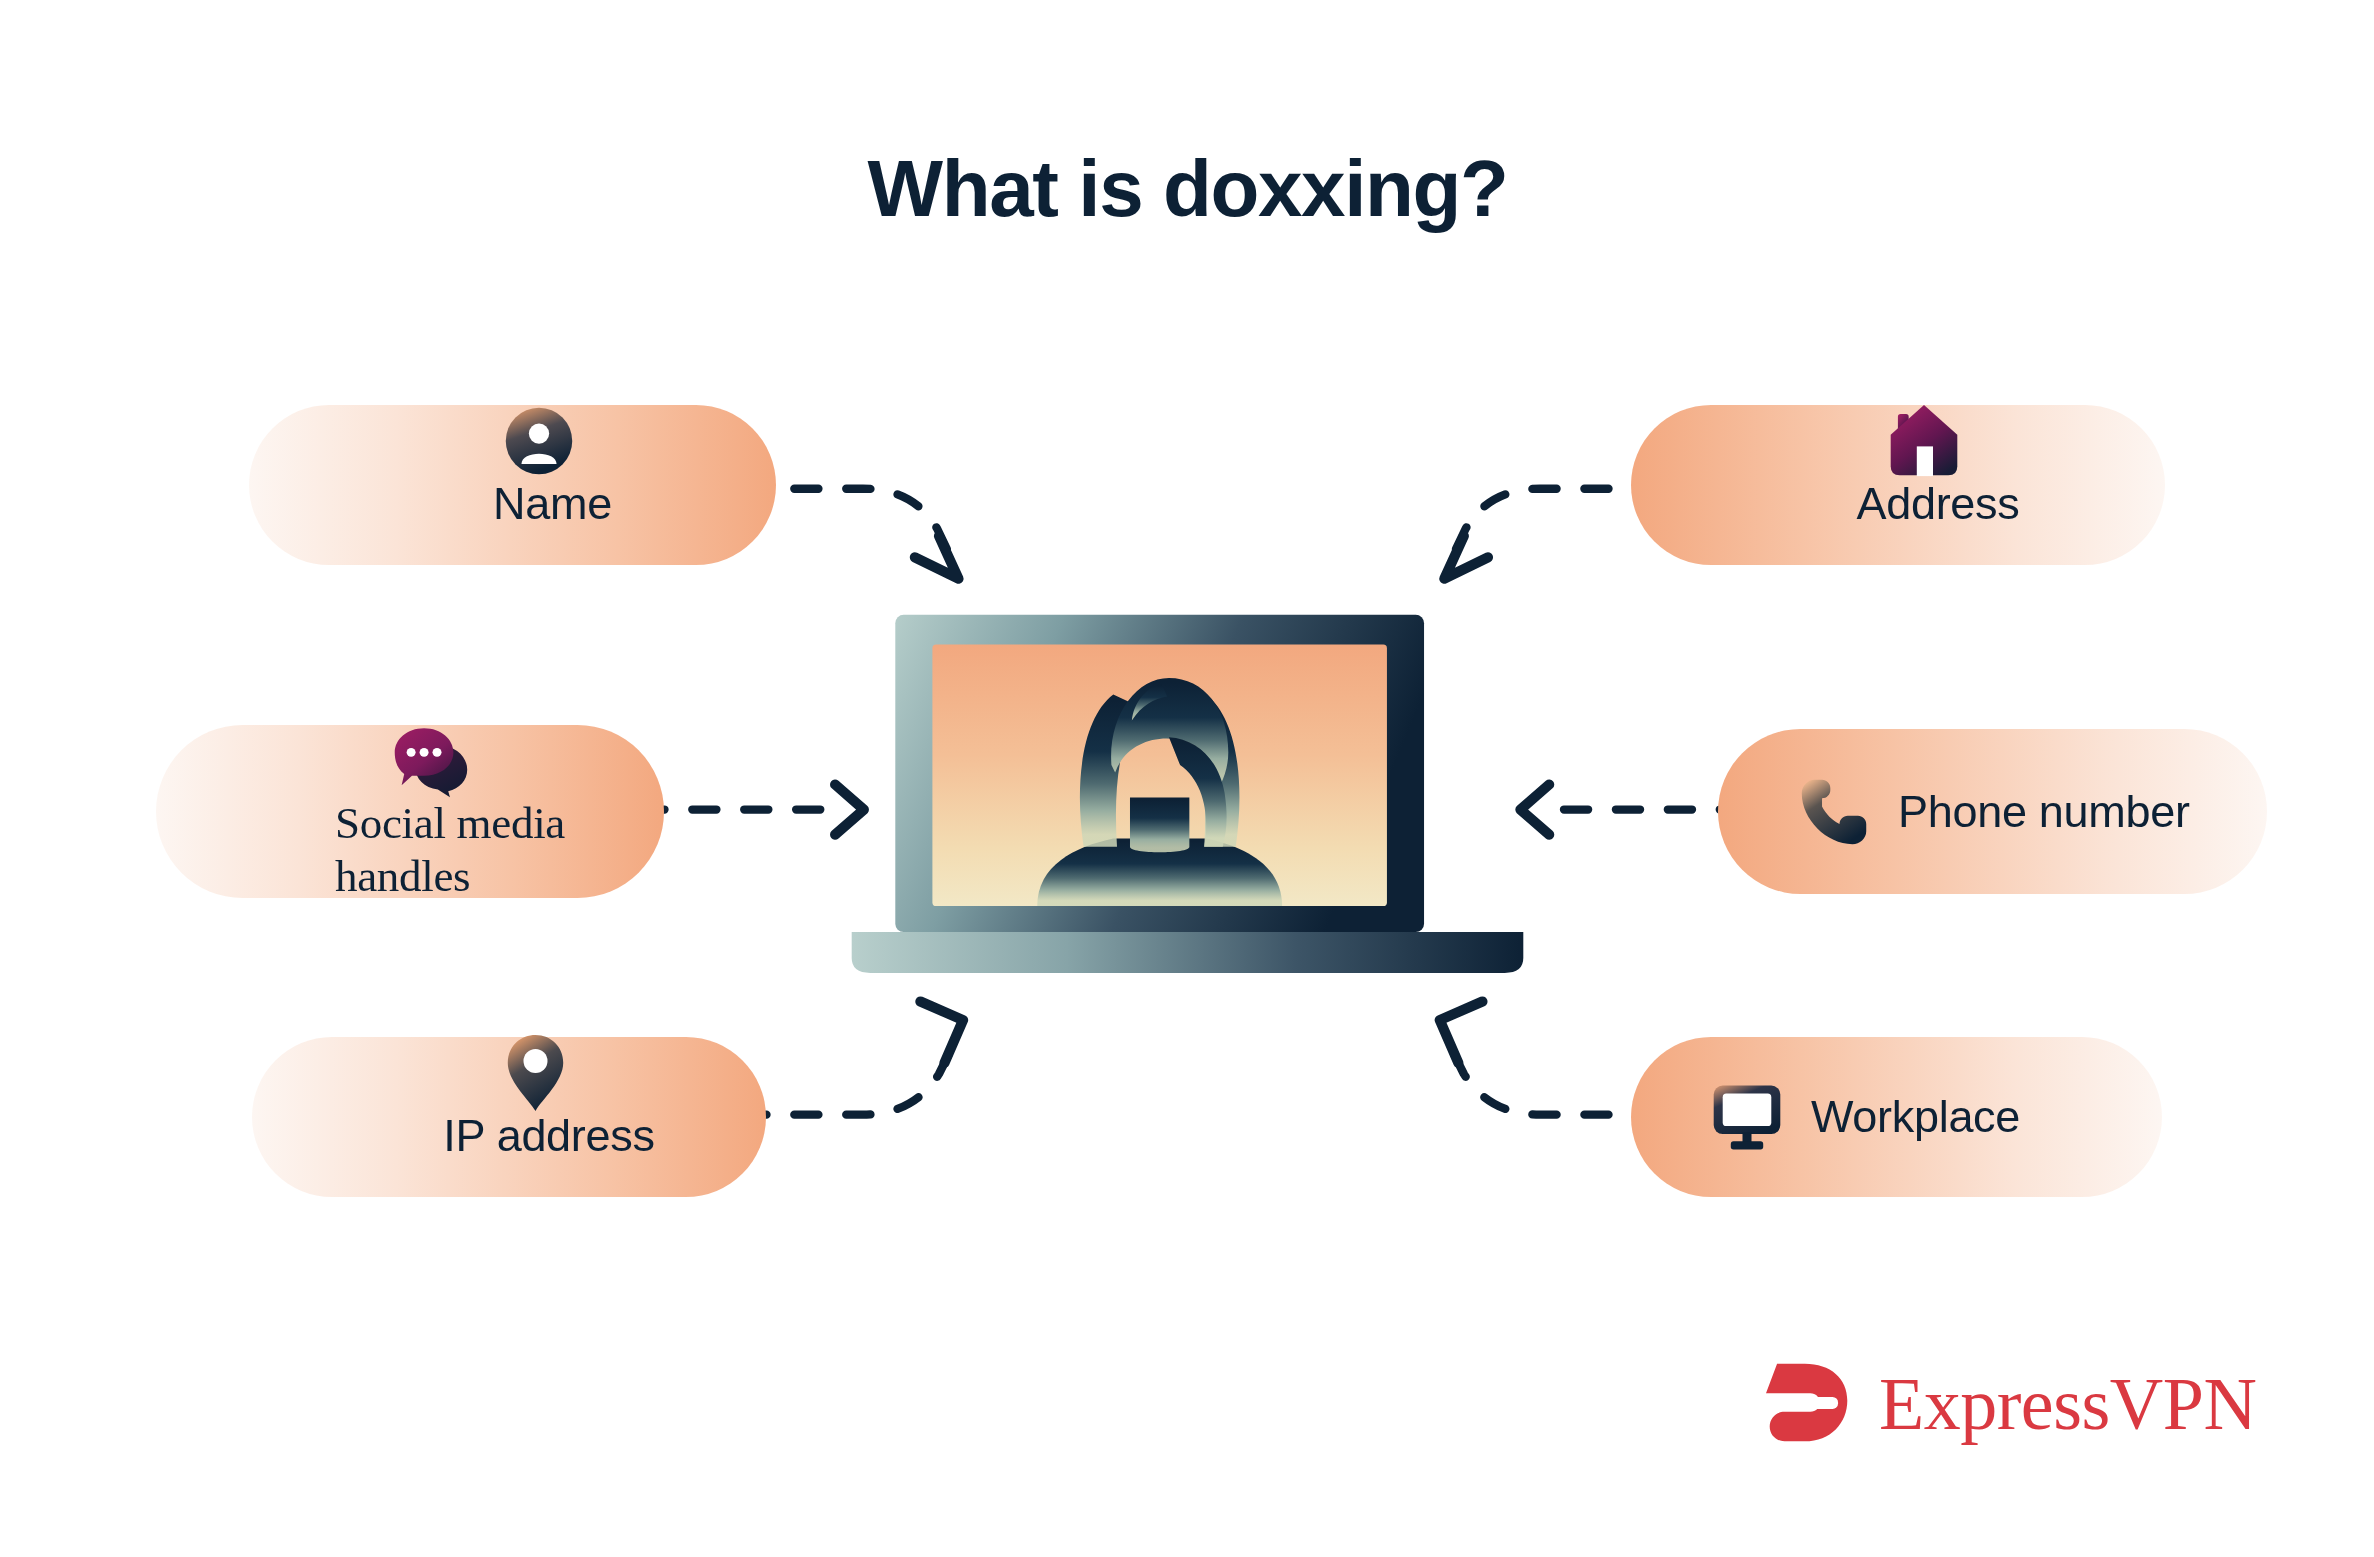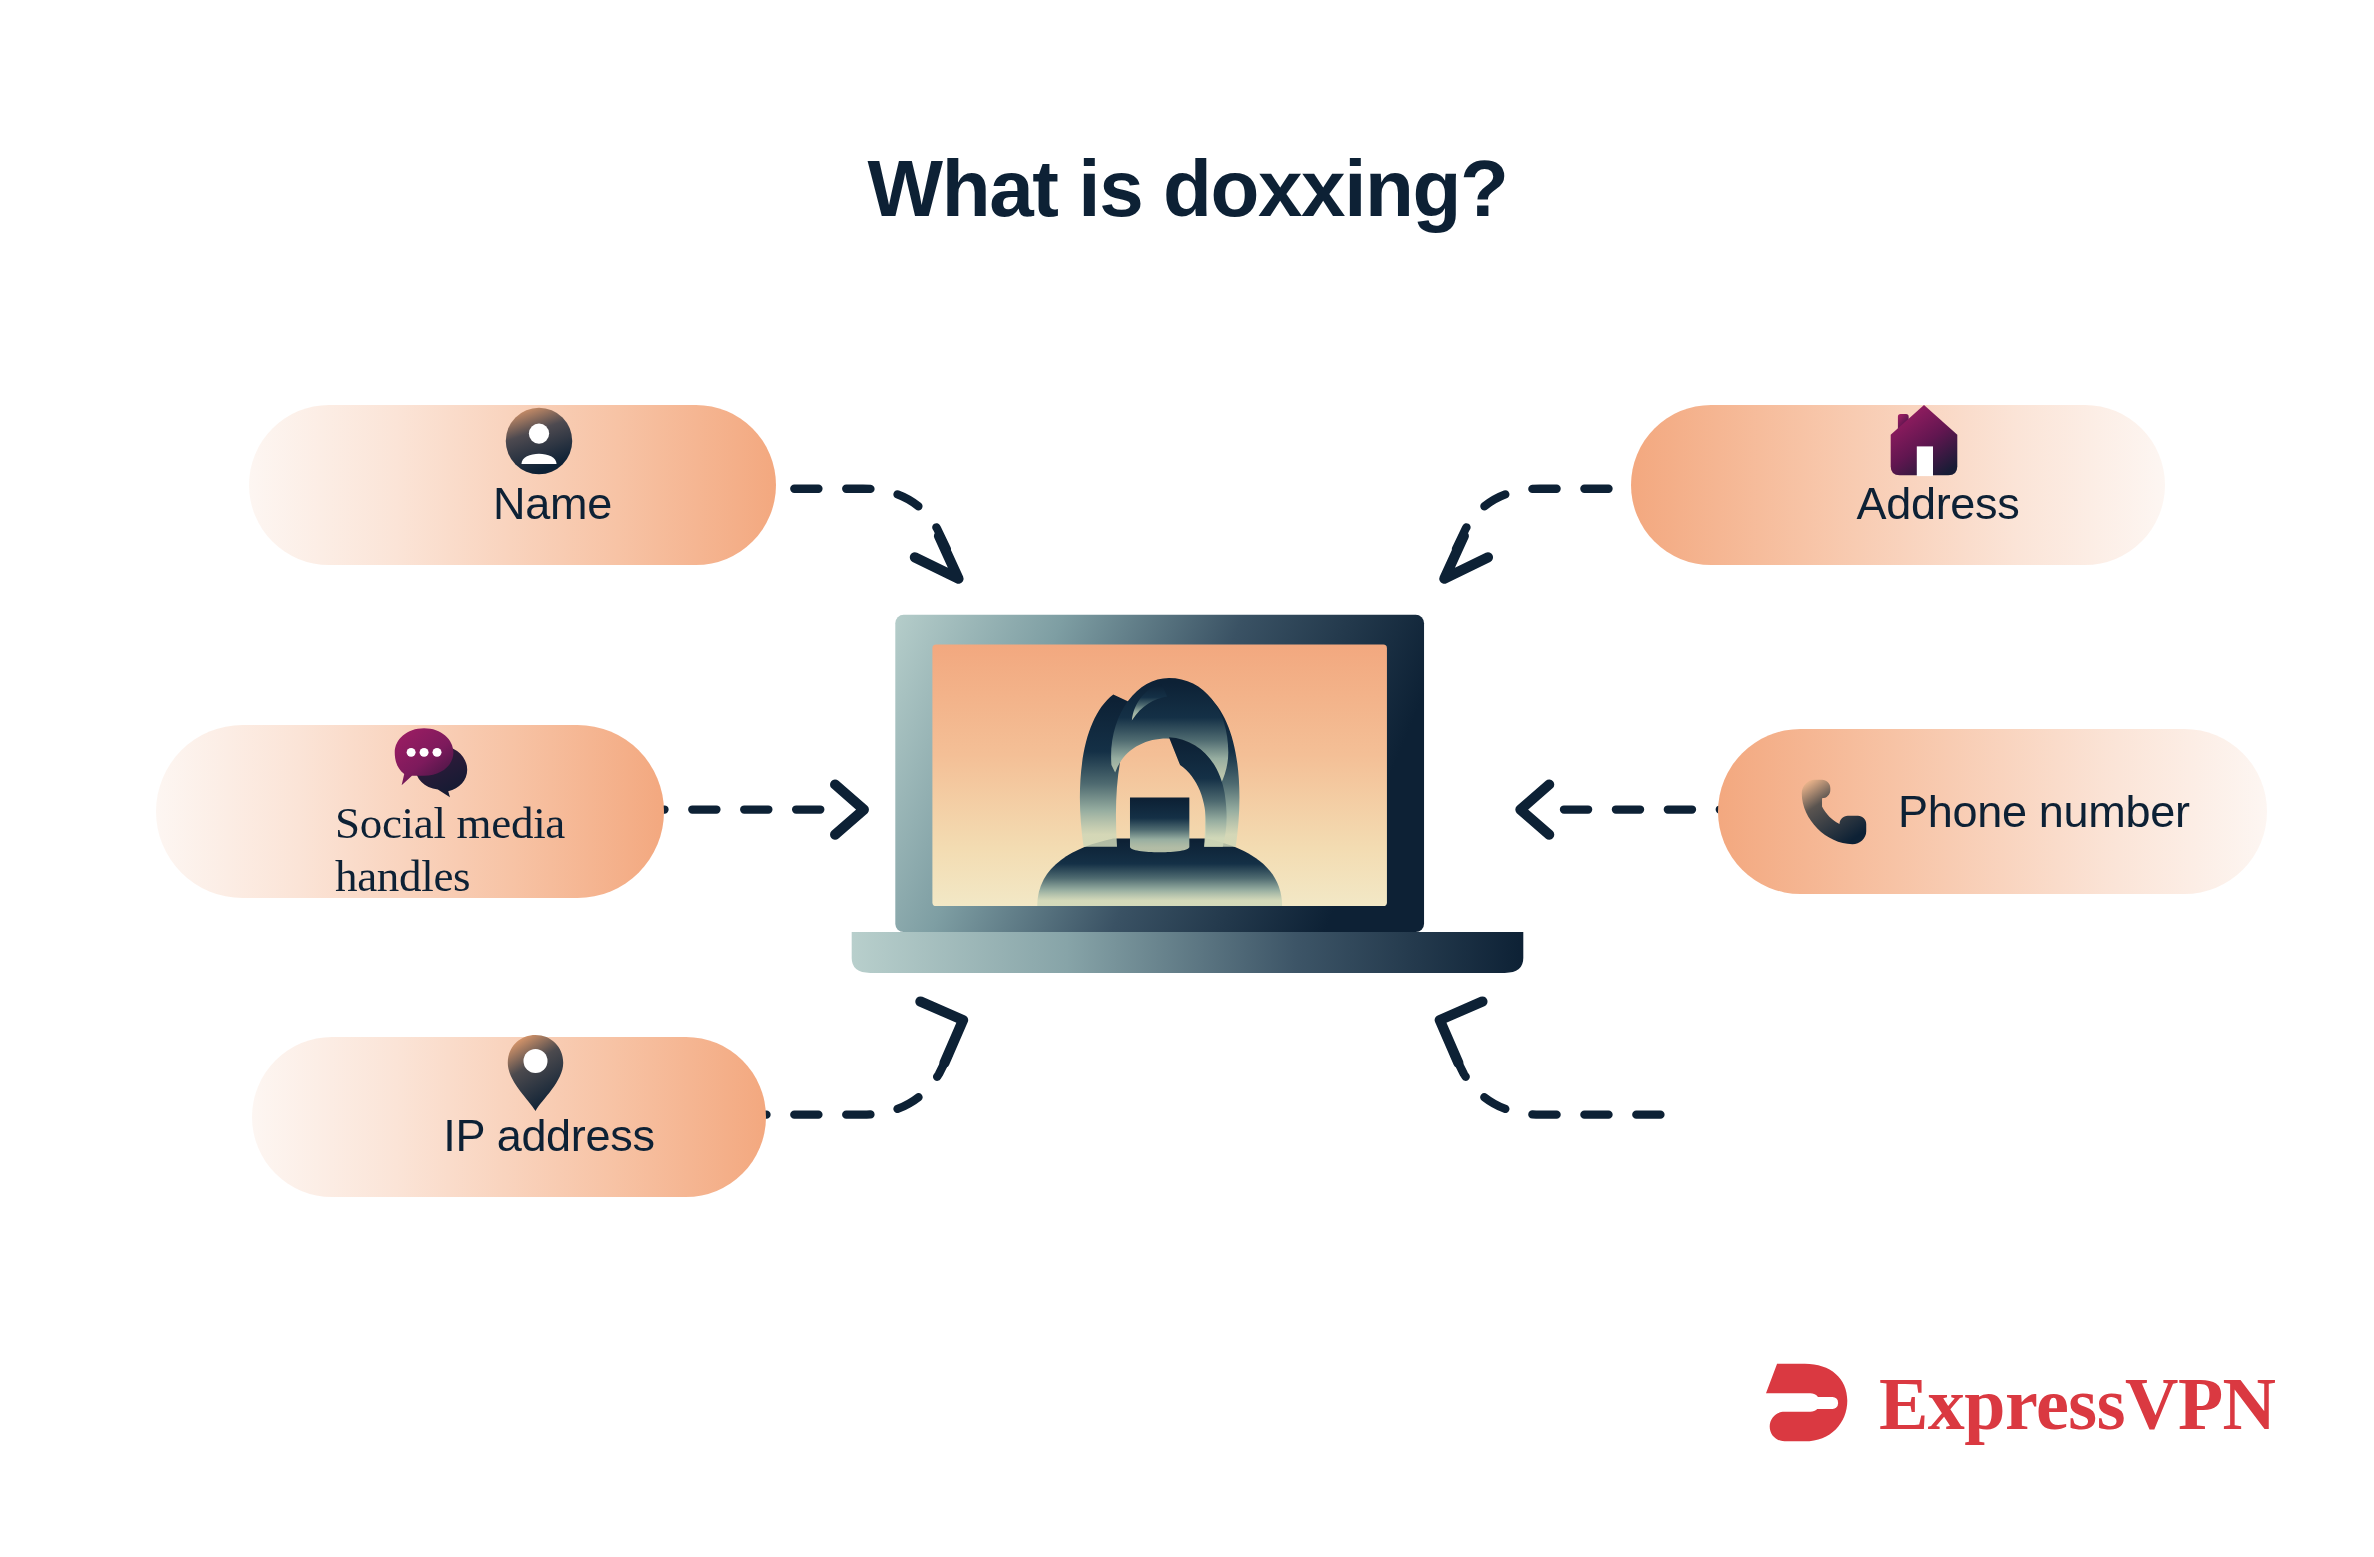--- a/index.html
+++ b/index.html
@@ -90,21 +90,21 @@
 
   
   #brand-logo {
     position: absolute;
     left: 1762px; top: 1360px;
     display: flex; align-items: center; gap: 24px;
   }
   #brand-wordmark {
     font-family: "Liberation Serif", serif;
     font-size: 74px;
-    font-weight: 700;
+    font-weight: 400;
     color: #da3941;
     letter-spacing: -0.5px;
     line-height: 1;
   }
 </style>
 </head>
 <body>
 
 <div id="canvas">
 
@@ -235,20 +235,38 @@
             <stop offset="35%" stop-color="#5a5450"></stop>
             <stop offset="100%" stop-color="#0d2135"></stop>
           </linearGradient>
         </defs>
         <path d="M 17 3 C 9 3 3 10 3 18 C 3 46 30 73 58 73 C 66 73 73 67 73 59 L 73 51 C 73 46 69 42 64 42 L 53 42 C 48 42 44 46 44 51 C 36 47 29 40 25 32 L 25 23 C 30 23 34 19 34 14 L 34 12 C 34 7 30 3 25 3 Z" fill="url(#gPhone)"></path>
       </svg>
     </span>
     <span class="pill-label">Phone number</span>
   </div>
 
+  <div class="pill right" id="pill-workplace">
+    <span class="pill-icon">
+      <svg width="74" height="70" viewBox="0 0 80 76">
+        <defs>
+          <linearGradient id="gMon" x1="0.1" y1="0" x2="0.7" y2="1">
+            <stop offset="0%" stop-color="#c98e6e"></stop>
+            <stop offset="30%" stop-color="#2d3448"></stop>
+            <stop offset="100%" stop-color="#0d2135"></stop>
+          </linearGradient>
+        </defs>
+        <rect x="3" y="3" width="74" height="54" rx="10" fill="url(#gMon)"></rect>
+        <rect x="13" y="12" width="54" height="36" rx="4" fill="#ffffff"></rect>
+        <rect x="35" y="55" width="10" height="12" fill="#0d2135"></rect>
+        <rect x="22" y="65" width="36" height="9" rx="3" fill="#0d2135"></rect>
+      </svg>
+    </span>
+    <span class="pill-label">Workplace</span>
+  </div>
 
   <div id="laptop">
     <svg width="705" height="427" viewBox="0 0 760 460">
       <defs>
         <linearGradient id="gLidFrame" x1="0" y1="0" x2="1" y2="0.25">
           <stop offset="0%" stop-color="#b5cdca"></stop>
           <stop offset="30%" stop-color="#7e9ea3"></stop>
           <stop offset="62%" stop-color="#3a5264"></stop>
           <stop offset="100%" stop-color="#0d2135"></stop>
         </linearGradient>

